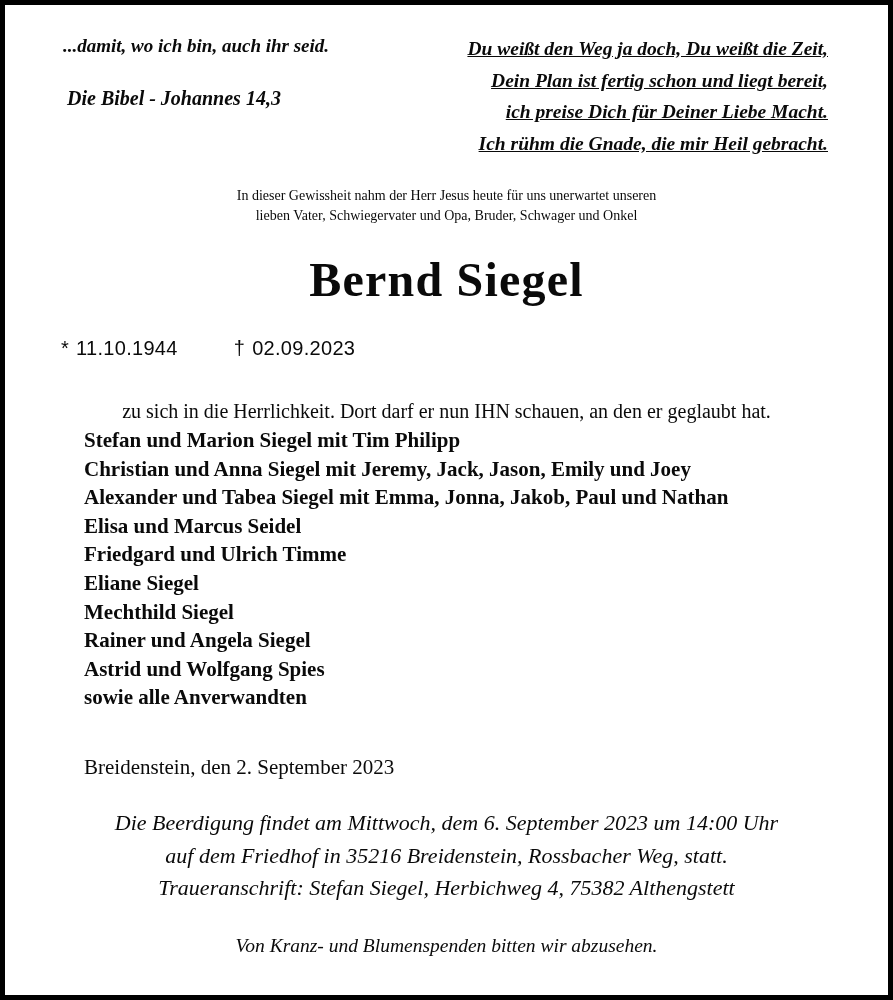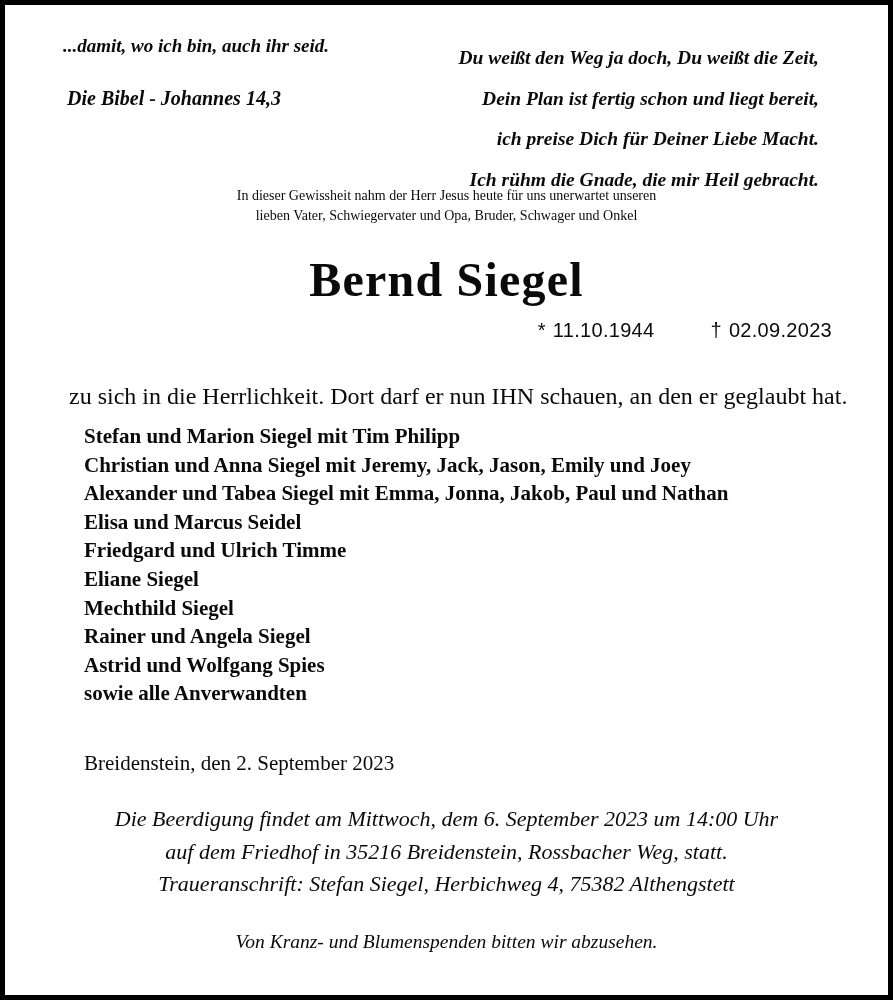--- a/index.html
+++ b/index.html
@@ -66,22 +66,23 @@
   .epigraph-right {
     flex: 1;
     text-align: right;
     padding-top: 3px;
   }
   .verse-line {
     font-style: italic;
     font-weight: 700;
     font-size: 19.5px;
     line-height: 1.42;
-    margin: 13px;
-    white-space: nowrap;
+    margin: 4px;
+    white-space: nowrap;
+    text-decoration: underline;
   }
 
   
   .intro-block {
     margin-top: 38px;
     text-align: center;
   }
   .intro-line {
     font-size: 14px;
     line-height: 1.45;
@@ -94,40 +95,40 @@
     margin-top: 28px;
     text-align: center;
   }
   .deceased-name {
     font-size: 48px;
     line-height: 1.05;
     letter-spacing: 1.2px;
     margin: 0;
   }
   .dates-row {
-    margin-top: 14px;
+    margin-top: 32px;
     font-family: "Liberation Sans", "DejaVu Sans", sans-serif;
     font-size: 20px;
     letter-spacing: 0.3px;
     display: flex;
-    justify-content: flex-end;
+    justify-content: flex-start;
     align-items: baseline;
   }
   .date-birth { margin-right: 56px; }
   .date-symbol { margin-right: 7px; }
 
   
   .farewell-block {
     margin-top: 36px;
     text-align: center;
   }
   .farewell-line {
-    font-size: 24px;
+    font-size: 20px;
     line-height: 1.5;
-    margin: 8px;
+    margin: 0;
     white-space: nowrap;
   }
 
   
   .mourners-block {
     text-align: left;
     padding-left: 23px;
   }
   .mourner-line {
     font-weight: 700;

